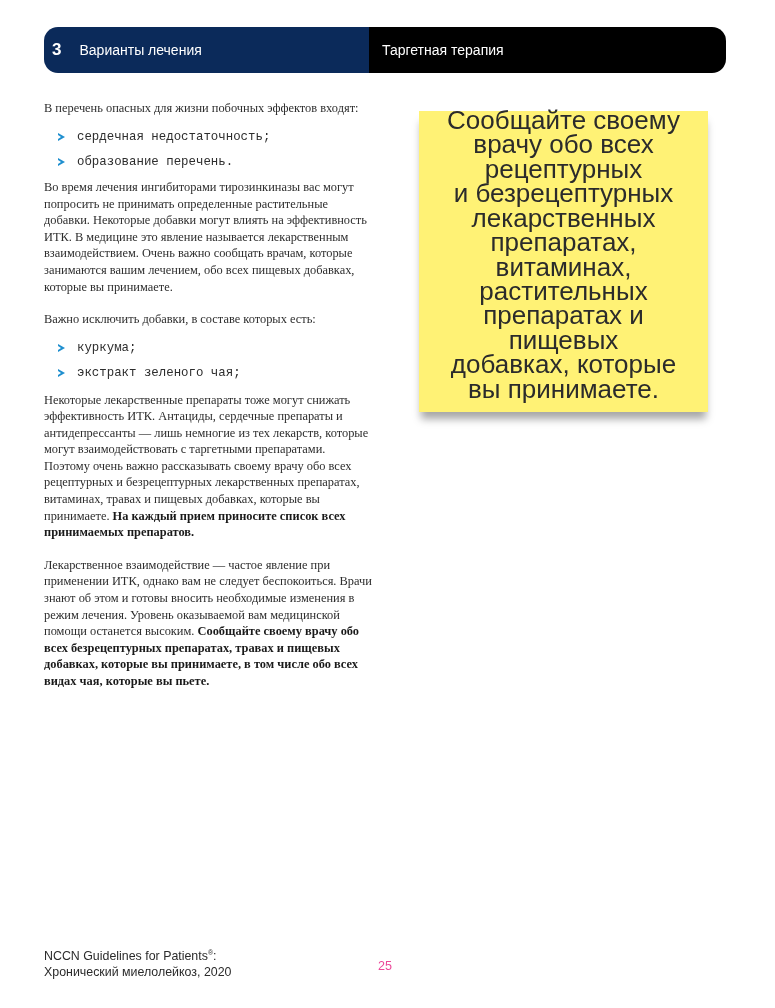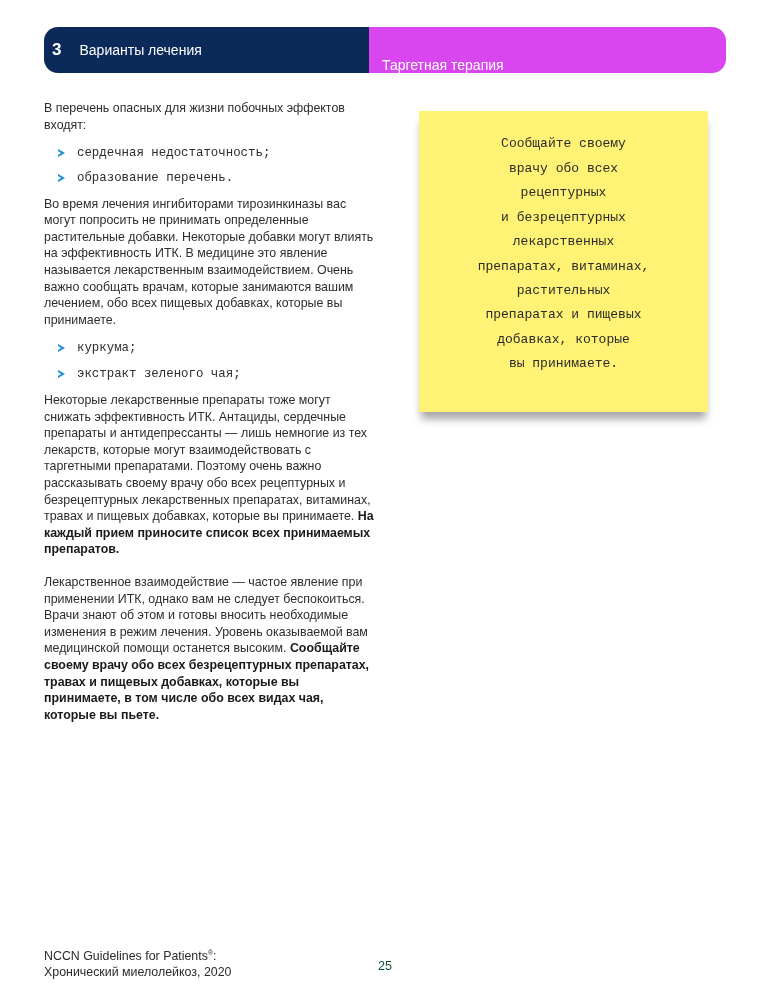--- a/index.html
+++ b/index.html
@@ -3,49 +3,49 @@
 <meta charset="utf-8">
 <style>
   html, body { margin: 0; padding: 0; background: #ffffff; }
   body { width: 775px; height: 1008px; position: relative; overflow: hidden;
          font-family: "Liberation Sans", sans-serif; color: #2b2b2b; }
 
   .header { position: absolute; left: 44px; top: 27px; width: 682px; height: 46px;
             border-radius: 14px; overflow: hidden; display: flex; }
   .header-left { width: 325px; background: #0b2a5a; display: flex; align-items: center;
                  padding-left: 8px; box-sizing: border-box; }
-  .header-right { flex: 1; background: #d946ef; display: flex; align-items: flex-end;
+  .header-right { flex: 1; background: #000000; display: flex; align-items: center;
                   padding-left: 13px; box-sizing: border-box; }
   .chapter-num { color: #ffffff; font-weight: bold; font-size: 17px; margin-right: 18px; }
   .chapter-title, .section-title { color: #ffffff; font-size: 14px; }
 
   .left-col { position: absolute; left: 44px; top: 100px; width: 330px;
               font-size: 12.4px; line-height: 16.6px; color: #2d2d2d; }
-  .left-col p { margin: 0; }
+  .left-col p { margin: 0; font-family: Liberation Serif, serif; }
   .bullets { list-style: none; margin: 12px 0 0 0; padding: 0; font-family: Liberation Mono, monospace; }
   .bullets li { position: relative; padding-left: 33px; margin-bottom: 8.6px; height: 16.6px; }
   .bullets li .arrow { position: absolute; left: 14px; top: 4px; width: 0; height: 0;
                        border-top: 4.5px solid transparent; border-bottom: 4.5px solid transparent;
                        border-left: 7px solid #1f8fcf; }
   .bullets li .arrow::after { content: ""; position: absolute; left: -7px; top: -2px;
                        border-top: 2px solid transparent; border-bottom: 2px solid transparent;
                        border-left: 3px solid #ffffff; }
   .heading { font-weight: bold; font-size: 14.5px; color: #111; margin-top: 26px !important; line-height: 18px; }
   .b { font-weight: bold; color: #1a1a1a; }
   .gap { margin-top: 16px !important; }
 
   .callout { position: absolute; left: 419px; top: 111px; width: 289px; height: 301px;
              background: #fff275; box-shadow: 0 9px 8px -2px rgba(0,0,0,0.35);
              display: flex; align-items: center; justify-content: center; text-align: center; }
-  .callout-text { font-family: Liberation Mono, monospace; font-size: 13px; line-height: 24.4px;
+  .callout-text { font-family: Liberation Sans, sans-serif; font-size: 26px; line-height: 24.4px;
                   color: #2b2b2b; padding: 0 12px; white-space: pre-line; margin-top: -14px; }
 
   .footer { position: absolute; left: 44px; top: 945px; font-size: 12.4px; line-height: 16px; color: #2b2b2b; }
   .footer sup { font-size: 7px; }
-  .page-num { position: absolute; left: 378px; top: 959px; font-size: 12.6px; color: #14532d; }
+  .page-num { position: absolute; left: 378px; top: 959px; font-size: 12.6px; color: #ec4899; }
 </style>
 </head>
 <body>
 
 <div class="header">
   <div class="header-left">
     <span class="chapter-num">3</span>
     <span class="chapter-title">Варианты лечения</span>
   </div>
   <div class="header-right">
@@ -55,20 +55,21 @@
 
 <div class="left-col">
   <p>В перечень опасных для жизни побочных эффектов входят:</p>
   <ul class="bullets">
     <li><span class="arrow"></span><span>сердечная недостаточность;</span></li>
     <li><span class="arrow"></span><span>образование перечень.</span></li>
   </ul>
 
   <p>Во время лечения ингибиторами тирозинкиназы вас могут попросить не принимать определенные растительные добавки. Некоторые добавки могут влиять на эффективность ИТК. В медицине это явление называется лекарственным взаимодействием. Очень важно сообщать врачам, которые занимаются вашим лечением, обо всех пищевых добавках, которые вы принимаете.</p>
 
+  <p class="gap">Важно исключить добавки, в составе которых есть:</p>
   <ul class="bullets">
     <li><span class="arrow"></span><span>куркума;</span></li>
     <li><span class="arrow"></span><span>экстракт зеленого чая;</span></li>
   </ul>
 
   <p class="gap" style="margin-top:10px !important"><span>Некоторые лекарственные препараты тоже могут снижать эффективность ИТК. Антациды, сердечные препараты и антидепрессанты — лишь немногие из тех лекарств, которые могут взаимодействовать с таргетными препаратами. Поэтому очень важно рассказывать своему врачу обо всех рецептурных и безрецептурных лекарственных препаратах, витаминах, травах и пищевых добавках, которые вы принимаете. </span><span class="b">На каждый прием приносите список всех принимаемых препаратов.</span></p>
 
   <p class="gap"><span>Лекарственное взаимодействие — частое явление при применении ИТК, однако вам не следует беспокоиться. Врачи знают об этом и готовы вносить необходимые изменения в режим лечения. Уровень оказываемой вам медицинской помощи останется высоким. </span><span class="b">Сообщайте своему врачу обо всех безрецептурных препаратах, травах и пищевых добавках, которые вы принимаете, в том числе обо всех видах чая, которые вы пьете.</span></p>
 </div>
 

